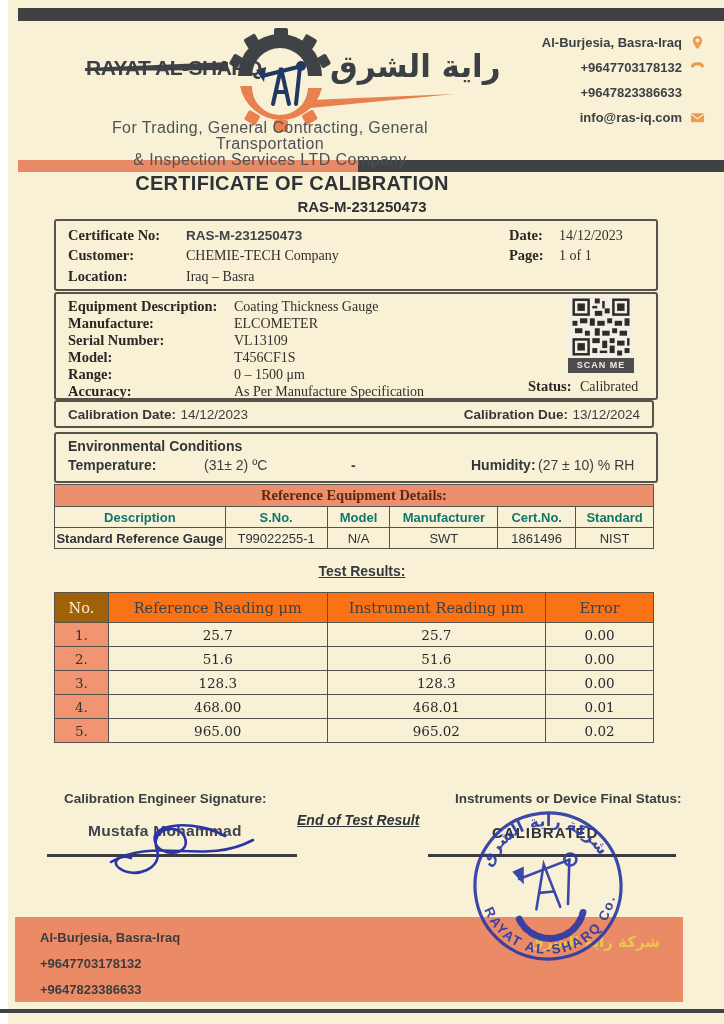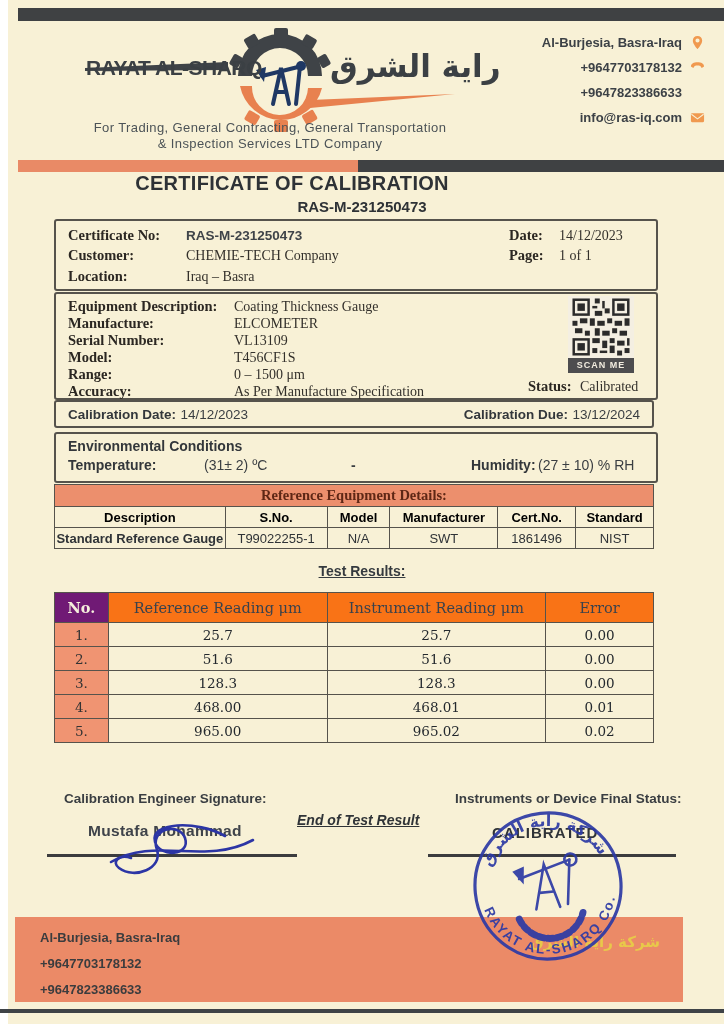--- a/index.html
+++ b/index.html
@@ -10,21 +10,21 @@
 
   
   .top-bar{left:18px;top:8px;width:706px;height:13px;background:#3f4143;}
   .divider-left{left:18px;top:160px;width:340px;height:12px;background:#e98a66;}
   .divider-right{left:358px;top:160px;width:366px;height:12px;background:#3f4143;}
   .bottom-line{left:0;top:1009px;width:724px;height:4px;background:#3f4347;}
 
   
   .logo-en{left:86px;top:56px;font-size:21px;font-weight:bold;color:#3b4044;letter-spacing:-0.5px;}
   .logo-ar{left:330px;top:48px;font-size:31px;font-weight:bold;color:#3b4044;font-family:"DejaVu Sans",sans-serif;}
-  .tagline{left:70px;top:120px;width:400px;text-align:center;font-size:13px;color:#4c5357;letter-spacing:0.4px;line-height:16px;}
+  .tagline{left:70px;top:120px;width:400px;text-align:center;font-size:16px;color:#4c5357;letter-spacing:0.4px;line-height:16px;}
   .contact{left:430px;top:30px;width:276px;}
   .contact-row{display:flex;justify-content:flex-end;align-items:center;height:25px;gap:7px;font-size:13px;font-weight:600;color:#3c4146;}
   .cicon{width:17px;height:17px;flex:0 0 17px;display:flex;align-items:center;justify-content:center;}
 
   
   .cert-title{left:0;top:172px;width:584px;text-align:center;font-size:20px;font-weight:bold;color:#2e3236;letter-spacing:0.3px;}
   .cert-subtitle{left:0;top:198px;width:724px;text-align:center;font-size:15px;font-weight:bold;color:#2e3236;}
 
   
   .box{border:2px solid #56534c;border-radius:3px;background:transparent;}
@@ -42,31 +42,31 @@
   
   .qr-wrap{left:568px;top:296px;width:66px;}
   .qr-band{height:15px;background:#4d4d4f;color:#f2ede0;font-size:9px;letter-spacing:1px;text-align:center;line-height:15px;font-weight:bold;}
 
   
   table{border-collapse:collapse;}
   .ref-table{left:54px;top:484px;width:600px;}
   .ref-table table{width:100%;}
   .ref-table td,.ref-table th{border:1.5px solid #56534c;text-align:center;padding:0;}
   .ref-title-cell{background:#ec8f6d;height:21px;font-family:"Liberation Serif",serif;font-weight:bold;font-size:14.5px;color:#5e2715;}
-  .ref-head td{height:20px;font-size:13px;font-weight:bold;color:#000000;}
+  .ref-head td{height:20px;font-size:13px;font-weight:bold;color:#0f766e;}
   .ref-row td{height:20px;font-size:13px;color:#2f3337;}
   .ref-row td:first-child{font-weight:bold;}
 
   .test-heading{left:0;top:562px;width:724px;text-align:center;}
   .test-heading span{font-size:14px;font-weight:bold;color:#353a3f;text-decoration:underline;}
   .test-table{left:54px;top:592px;width:600px;}
   .test-table table{width:100%;}
   .test-table td{border:1.5px solid #56534c;text-align:center;font-family:"DejaVu Serif",serif;}
   .tt-head td{height:27px;font-size:14.5px;color:#3a424c;background:#f97316;}
-  .tt-head td.no-col{background:#701a75;color:#f5efdc;font-weight:bold;}
+  .tt-head td.no-col{background:#a16207;color:#f5efdc;font-weight:normal;}
   .tt-row td{height:21px;font-size:13.5px;color:#24292e;}
   .tt-row td.no-col{background:#f09472;color:#333;}
 
   
   .eng-label{left:64px;top:791px;font-size:13.5px;font-weight:bold;color:#3a3e42;}
   .eng-name{left:88px;top:822px;font-size:15.5px;font-weight:bold;color:#3f434a;letter-spacing:0.3px;}
   .sig-line-left{left:47px;top:854px;width:250px;height:3px;background:#3c3c3e;}
   .sig-line-right{left:428px;top:854px;width:248px;height:3px;background:#3c3c3e;}
   .end-note{left:297px;top:812px;font-size:14px;font-weight:bold;font-style:italic;text-decoration:underline;color:#2f3337;}
   .final-label{left:455px;top:791px;font-size:13.5px;font-weight:bold;color:#3a3e42;}

